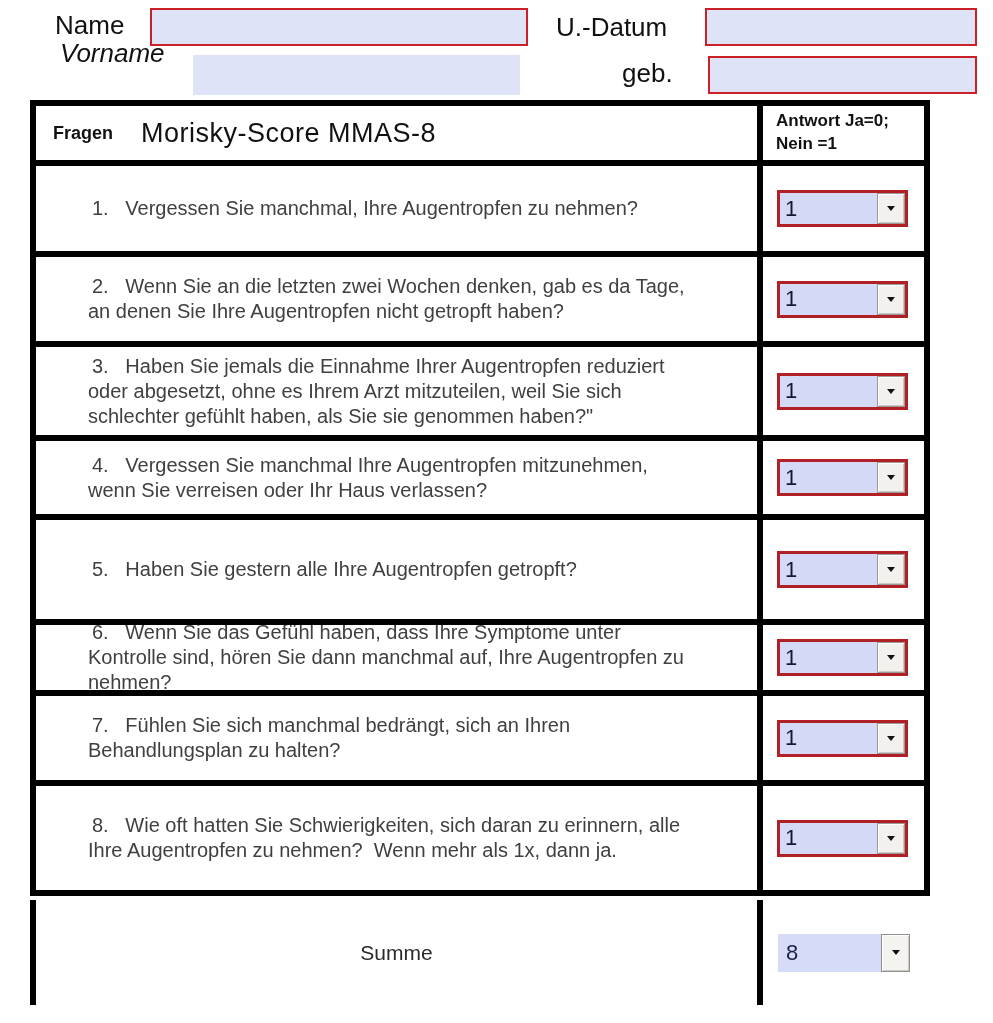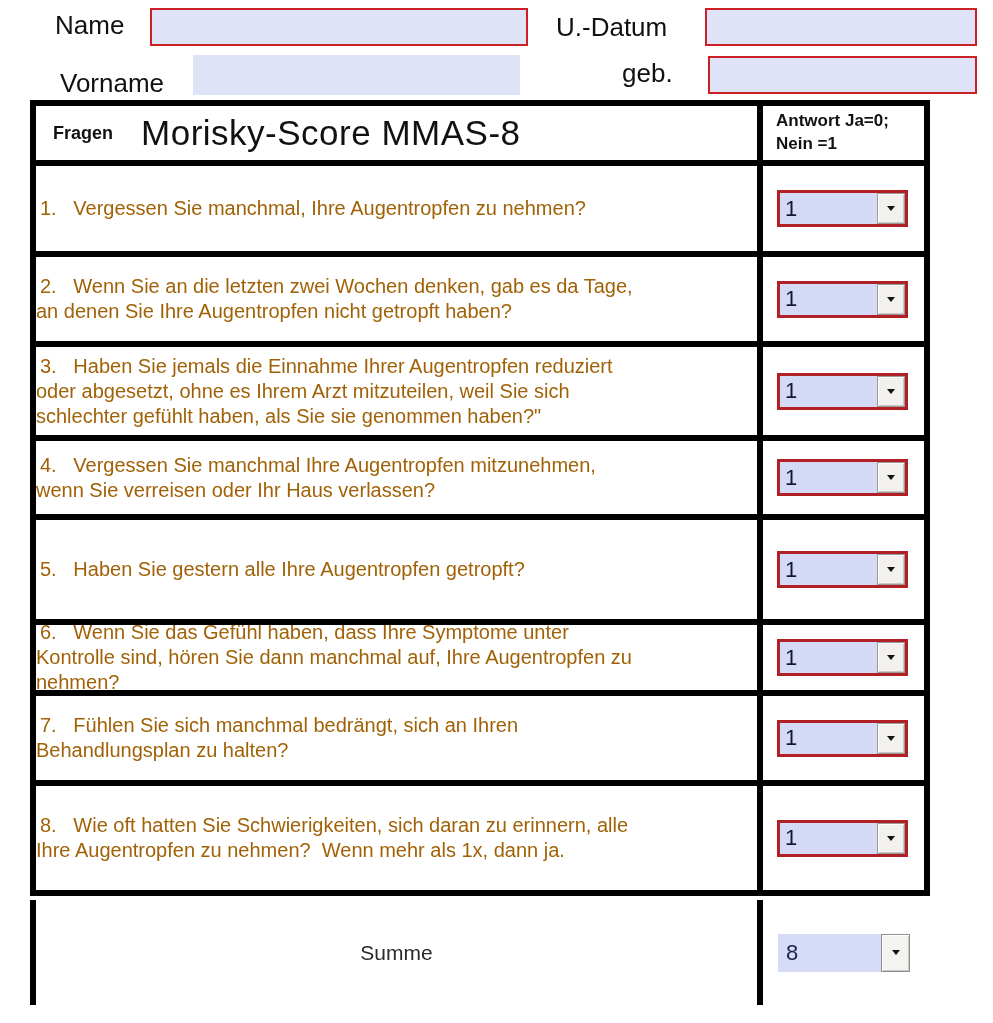--- a/index.html
+++ b/index.html
@@ -26,26 +26,26 @@
   #qtable .row:nth-child(7){ height:65px; }
   #qtable .row:nth-child(8){ height:84px; }
   #qtable .row:nth-child(9){ height:104px; }
 
   .q-cell { flex:1 1 auto; display:flex; align-items:center; overflow:hidden; }
   .a-cell { width:167px; flex:0 0 167px; border-left:6px solid #000;
             display:flex; align-items:center; }
 
   .header-row .q-cell { align-items:center; }
   .fragen-label { font-size:18px; font-weight:bold; color:#111; padding-left:17px; }
-  .table-title  { font-size:35px; color:#111; padding-left:28px; letter-spacing:0.5px; }
+  .table-title  { font-size:27px; color:#111; padding-left:28px; letter-spacing:0.5px; }
   .answer-header { font-size:17px; font-weight:bold; color:#111; line-height:1.35;
                    padding-left:13px; white-space:pre-wrap; }
 
-  .q-text { font-size:20px; line-height:25px; color:#a16207;
-            padding-right:6px; white-space:pre-wrap; text-indent:4px; }
+  .q-text { font-size:20px; line-height:25px; color:#404040;
+            padding-left:52px; padding-right:6px; white-space:pre-wrap; text-indent:4px; }
 
   
   .combo { display:flex; align-items:stretch; height:37px; width:131px;
            margin-left:14px; background:#d4daf6; }
   .combo.required { border:3px solid #b02025; }
   .combo-value { flex:1 1 auto; font-size:22px; color:#16162e;
                  padding-left:5px; display:flex; align-items:center; }
   .combo-btn { flex:0 0 28px; background:#f2f1ed; border:1px solid #9a9a9a;
                box-shadow:inset 1px 1px 0 #ffffff, inset -1px -1px 0 #c9c8c2;
                display:flex; align-items:center; justify-content:center; cursor:default; }
@@ -64,21 +64,21 @@
 </style>
 </head>
 <body>
 
 <div class="top-label" style="left:55px; top:10px;">Name</div>
 <div class="field required abs" style="left:150px; top:8px; width:378px; height:38px;"></div>
 
 <div class="top-label" style="left:556px; top:12px;">U.-Datum</div>
 <div class="field required abs" style="left:705px; top:8px; width:272px; height:38px;"></div>
 
-<div class="top-label" style="left:60px; top:68px;">Vorname</div>
+<div class="top-label" style="left:60px; top:38px;font-style:italic;">Vorname</div>
 <div class="field abs" style="left:193px; top:55px; width:327px; height:40px;"></div>
 
 <div class="top-label" style="left:622px; top:58px;">geb.</div>
 <div class="field required abs" style="left:708px; top:56px; width:269px; height:38px;"></div>
 
 <div id="qtable">
   <div class="row header-row">
     <div class="q-cell">
       <span class="fragen-label">Fragen</span>
       <span class="table-title">Morisky-Score MMAS-8</span>

